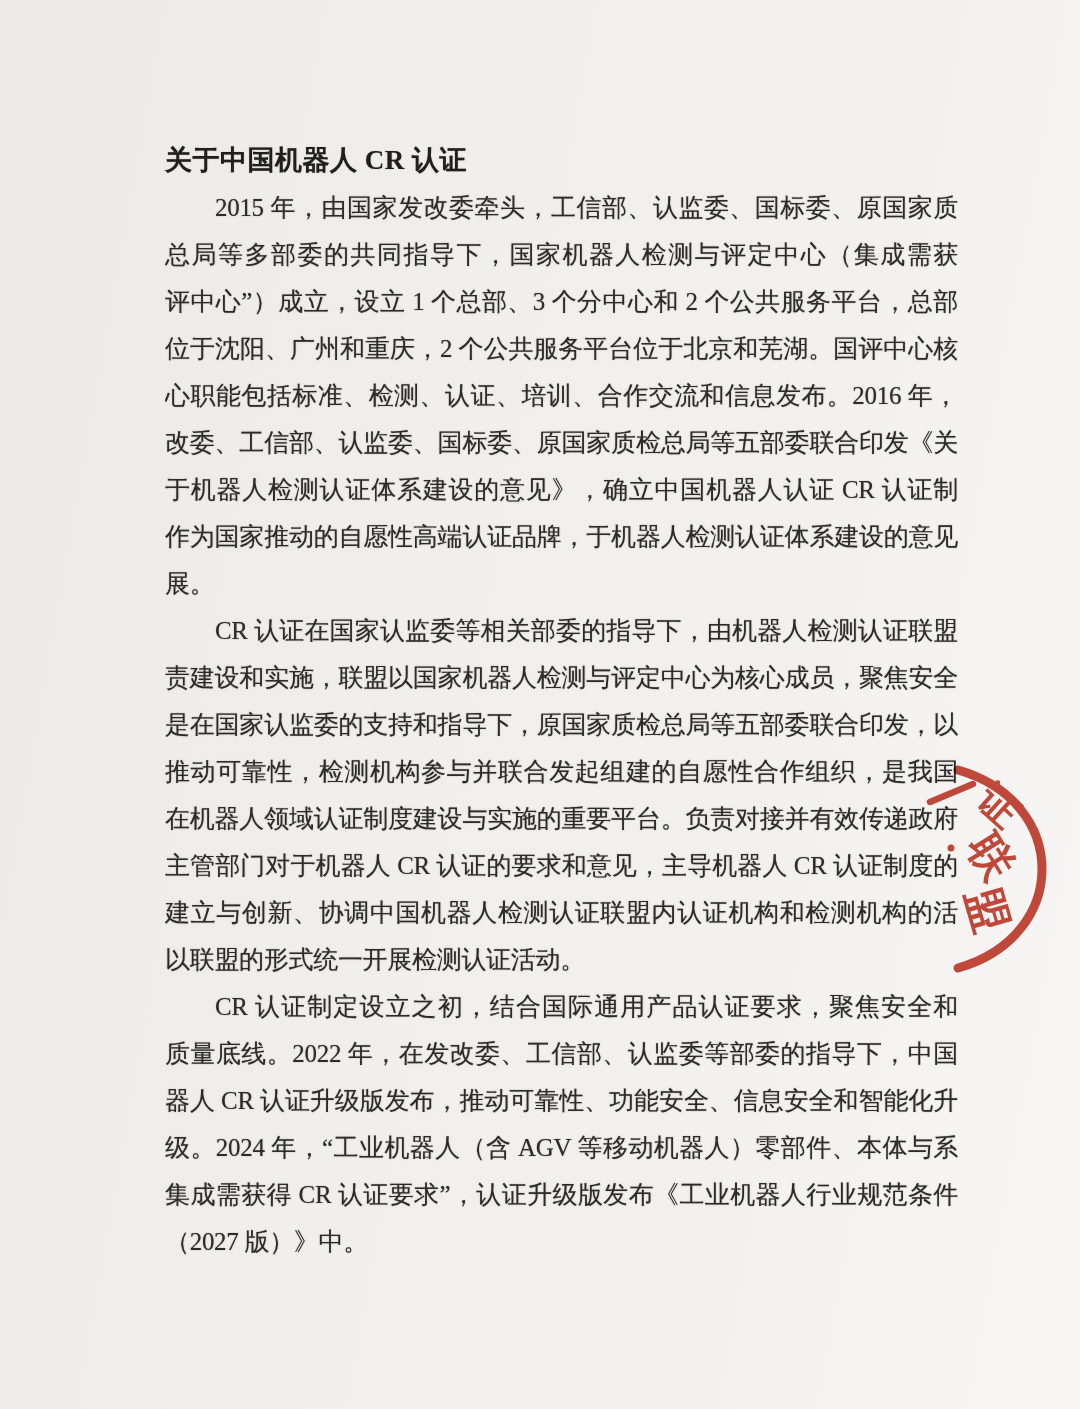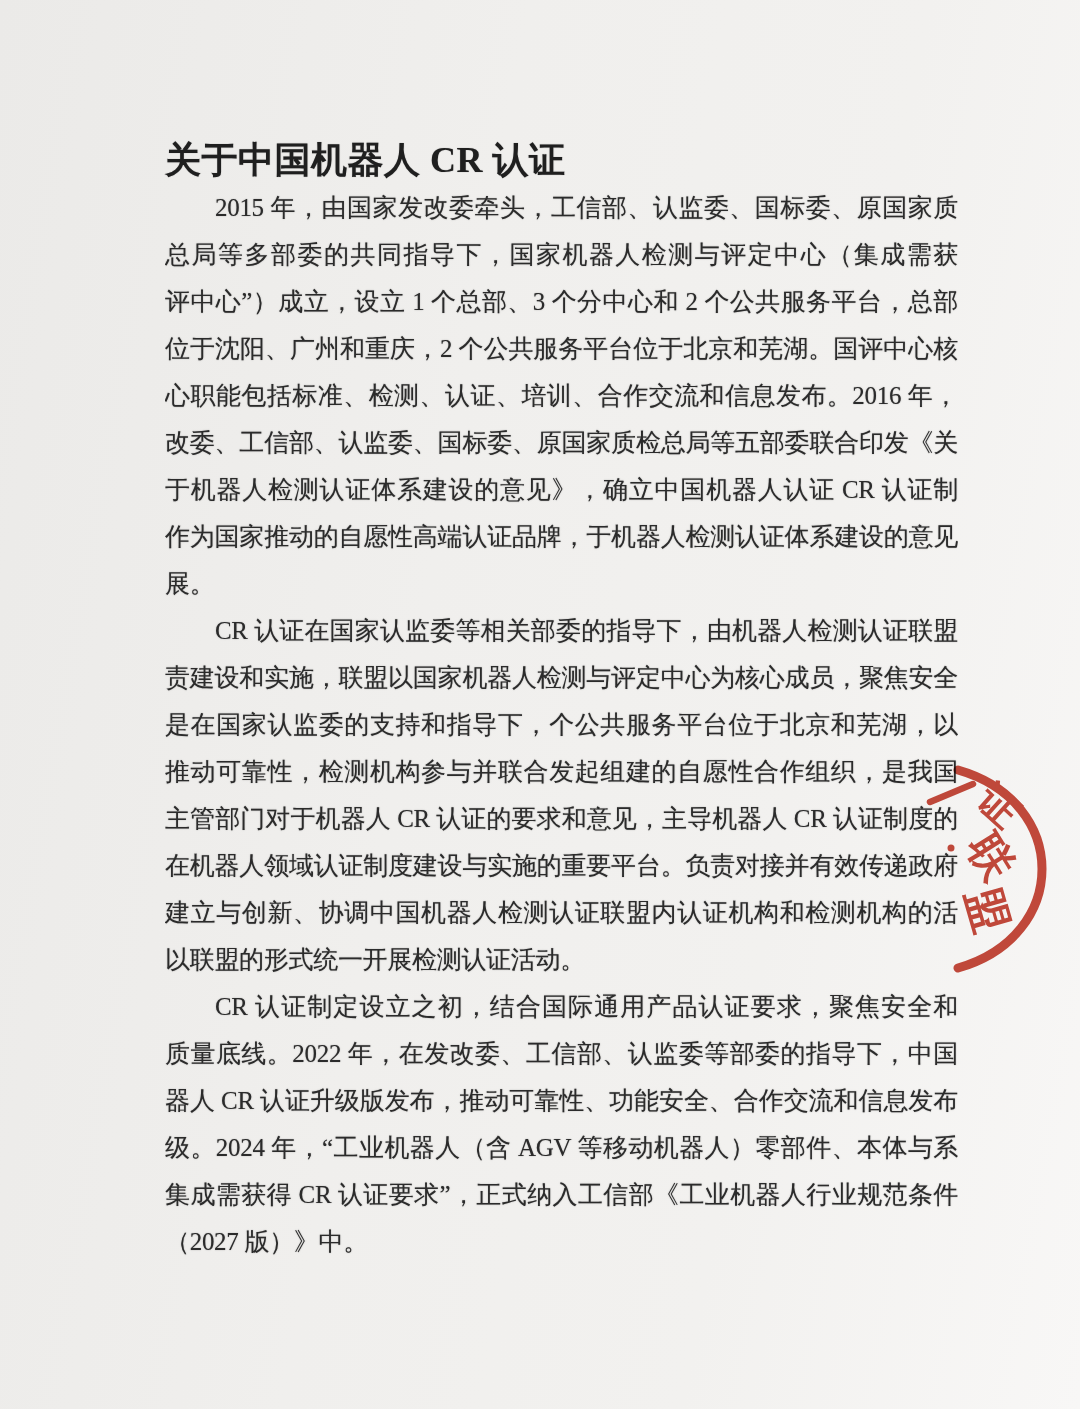--- a/index.html
+++ b/index.html
@@ -16,21 +16,21 @@
     font-family: "Liberation Serif", "DejaVu Serif", serif;
   }
   .content {
     position: absolute;
     left: 165px;
     top: 137px;
     width: 793px;
   }
   .title {
     margin: 0;
-    font-size: 36px;
+    font-size: 27px;
     font-weight: bold;
     line-height: 47px;
     height: 47px;
     color: #1f1f1f;
     letter-spacing: 0.5px;
     text-shadow: 0 0 1px rgba(30,30,30,0.45);
     white-space: nowrap;
   }
   .paragraph { margin: 0; }
   .line {
@@ -76,33 +76,33 @@
           <div class="line">位于沈阳、广州和重庆，2 个公共服务平台位于北京和芜湖。国评中心核</div>
           <div class="line">心职能包括标准、检测、认证、培训、合作交流和信息发布。2016 年，发</div>
           <div class="line">改委、工信部、认监委、国标委、原国家质检总局等五部委联合印发《关</div>
           <div class="line">于机器人检测认证体系建设的意见》，确立中国机器人认证 CR 认证制度。</div>
           <div class="line">作为国家推动的自愿性高端认证品牌，于机器人检测认证体系建设的意见</div>
           <div class="line last">展。</div>
         </div>
         <div class="paragraph">
           <div class="line first">CR 认证在国家认监委等相关部委的指导下，由机器人检测认证联盟负</div>
           <div class="line">责建设和实施，联盟以国家机器人检测与评定中心为核心成员，聚焦安全和</div>
-          <div class="line">是在国家认监委的支持和指导下，个公共服务平台位于北京和芜湖，以</div>
+          <div class="line">是在国家认监委的支持和指导下，原国家质检总局等五部委联合印发，以</div>
           <div class="line">推动可靠性，检测机构参与并联合发起组建的自愿性合作组织，是我国</div>
+          <div class="line">在机器人领域认证制度建设与实施的重要平台。负责对接并有效传递政府</div>
           <div class="line">主管部门对于机器人 CR 认证的要求和意见，主导机器人 CR 认证制度的</div>
-          <div class="line">在机器人领域认证制度建设与实施的重要平台。负责对接并有效传递政府</div>
           <div class="line">建立与创新、协调中国机器人检测认证联盟内认证机构和检测机构的活动，</div>
           <div class="line last">以联盟的形式统一开展检测认证活动。</div>
         </div>
         <div class="paragraph">
           <div class="line first">CR 认证制定设立之初，结合国际通用产品认证要求，聚焦安全和 EMC</div>
           <div class="line">质量底线。2022 年，在发改委、工信部、认监委等部委的指导下，中国机</div>
-          <div class="line">器人 CR 认证升级版发布，推动可靠性、功能安全、合作交流和信息发布</div>
+          <div class="line">器人 CR 认证升级版发布，推动可靠性、功能安全、信息安全和智能化升</div>
           <div class="line">级。2024 年，“工业机器人（含 AGV 等移动机器人）零部件、本体与系统</div>
-          <div class="line">集成需获得 CR 认证要求”，正式纳入工信部《工业机器人行业规范条件</div>
+          <div class="line">集成需获得 CR 认证要求”，认证升级版发布《工业机器人行业规范条件</div>
           <div class="line last">（2027 版）》中。</div>
         </div>
       </div>
   </div>
 
   <svg class="stamp" viewBox="0 0 220 260" aria-hidden="true">
     <path d="M 98 30 C 210 62 210 196 98 228" fill="none" stroke-width="9" stroke-linecap="round" stroke="#c23b2c"></path>
     <path d="M 70 62 L 113 44" fill="none" stroke-width="6.5" stroke-linecap="round" stroke="#c23b2c"></path>
     <circle cx="91" cy="108" r="3.5" fill="#c23b2c"></circle>
     <text x="139" y="66" font-size="40" text-anchor="middle" dominant-baseline="central" transform="rotate(42 139 66)" fill="#c23b2c">证</text>

